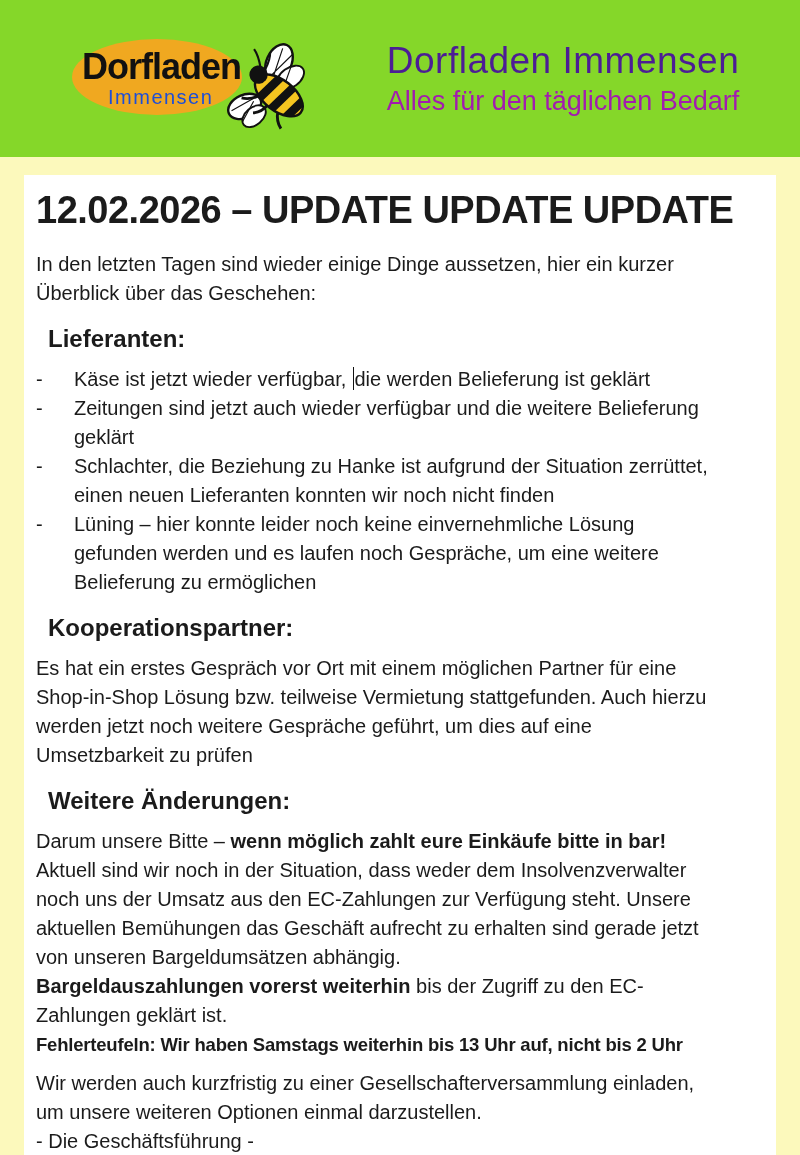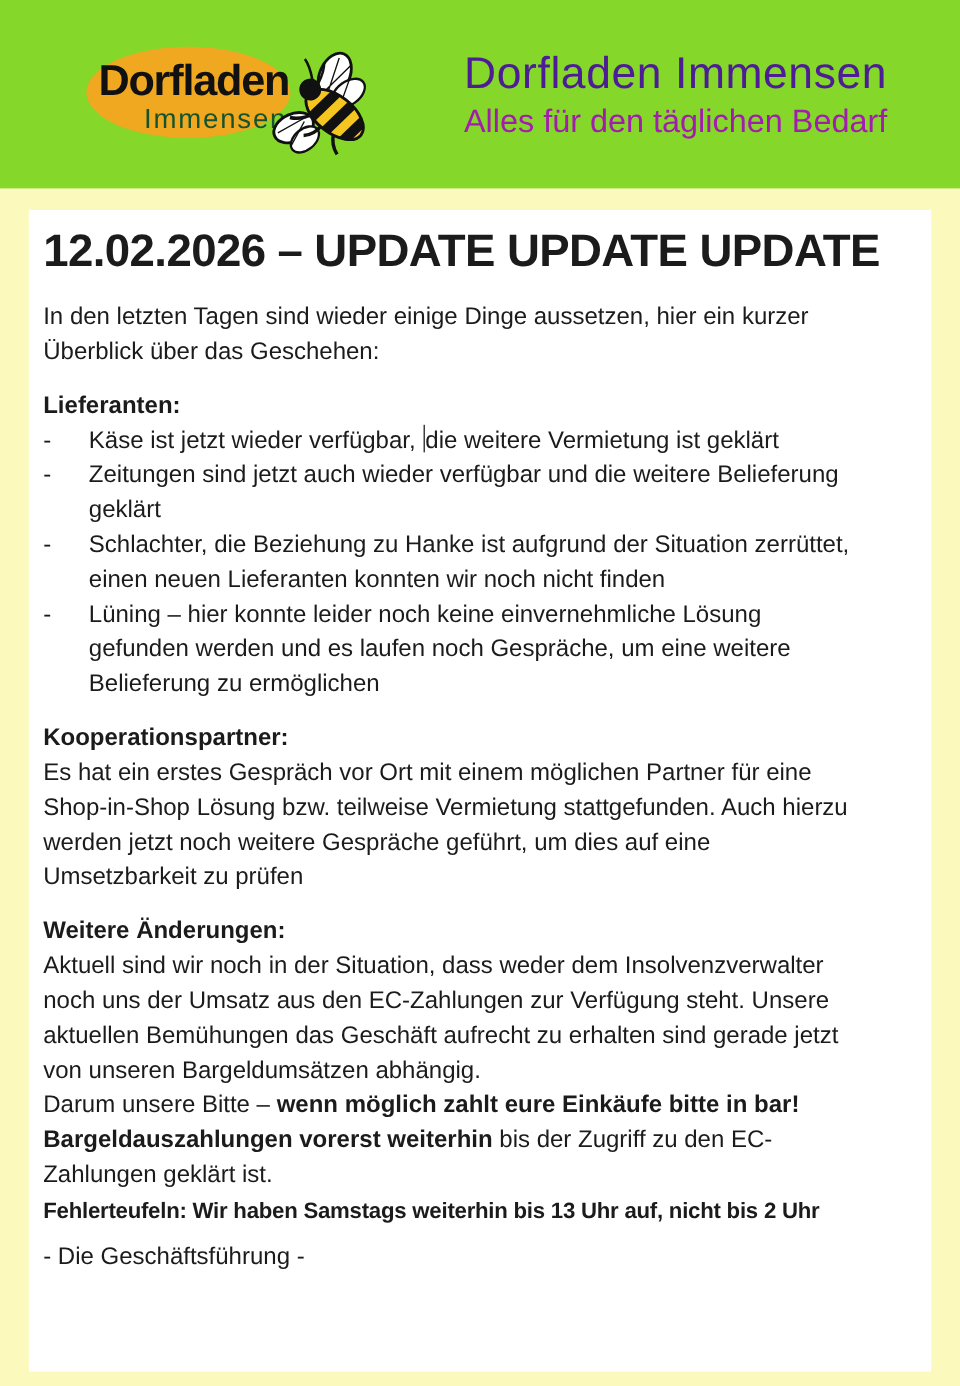--- a/index.html
+++ b/index.html
@@ -30,22 +30,22 @@
     background:#f0a820;
     border-radius:50%;
   }
   .logo-name{
     position:absolute;left:70px;top:46px;
     font-size:36px;font-weight:700;color:#111;
     letter-spacing:-1px;
     white-space:nowrap;
   }
   .logo-town{
-    position:absolute;left:108px;top:86px;
-    font-size:23px;font-weight:400;color:#14532d;
+    position:absolute;left:96px;top:86px;
+    font-size:20px;font-weight:400;color:#1d4ed8;
     letter-spacing:1.5px;
     white-space:nowrap;
   }
   .bee{position:absolute;left:213px;top:36px;}
   .title-block{
     position:absolute;left:350px;right:24px;top:40px;
     text-align:center;
   }
   .shop-title{
     font-size:37px;line-height:42px;color:#4c1d95;
@@ -68,21 +68,21 @@
     margin:0 0 18px 0;
     font-size:38px;line-height:44px;
     font-weight:700;letter-spacing:-0.5px;
     white-space:nowrap;
   }
   .sheet p{margin:0;font-size:20px;line-height:29px;}
   .prewrap{white-space:pre-line;}
   .section{margin-top:16px;}
   .closing{margin-top:10px;}
   h2{
-    margin:0;font-size:20px;line-height:29px;font-weight:700;
+    margin:12px;font-size:24px;line-height:29px;font-weight:700;
   }
   .bullet{display:flex;}
   .bullet .marker{flex:0 0 38px;font-size:20px;line-height:29px;}
   .bullet .btext{flex:1;font-size:20px;line-height:29px;white-space:pre-line;}
   .caret{
     display:inline-block;width:1.5px;height:23px;
     background:#111;vertical-align:-4px;margin-left:1px;
   }
   .fineprint{
     font-weight:700;
@@ -142,21 +142,21 @@
   <main class="sheet">
     <h1 class="doc-title">12.02.2026 – UPDATE UPDATE UPDATE</h1>
 
     <p class="prewrap">In den letzten Tagen sind wieder einige Dinge aussetzen, hier ein kurzer
 Überblick über das Geschehen:</p>
 
     <section class="section">
       <h2>Lieferanten:</h2>
       <div class="bullet">
           <span class="marker">-</span>
-          <span class="btext"><span>Käse ist jetzt wieder verfügbar, </span><span class="caret"></span><span>die weitere Vermietung ist geklärt</span></span>
+          <span class="btext"><span>Käse ist jetzt wieder verfügbar, </span><span class="caret"></span><span>die werden Belieferung ist geklärt</span></span>
         </div>
       <div class="bullet">
           <span class="marker">-</span>
           <span class="btext">Zeitungen sind jetzt auch wieder verfügbar und die weitere Belieferung
 geklärt</span>
         </div>
       <div class="bullet">
           <span class="marker">-</span>
           <span class="btext">Schlachter, die Beziehung zu Hanke ist aufgrund der Situation zerrüttet,
 einen neuen Lieferanten konnten wir noch nicht finden</span>
@@ -172,28 +172,30 @@
     <section class="section">
       <h2>Kooperationspartner:</h2>
       <p class="prewrap">Es hat ein erstes Gespräch vor Ort mit einem möglichen Partner für eine
 Shop-in-Shop Lösung bzw. teilweise Vermietung stattgefunden. Auch hierzu
 werden jetzt noch weitere Gespräche geführt, um dies auf eine
 Umsetzbarkeit zu prüfen</p>
     </section>
 
     <section class="section">
       <h2>Weitere Änderungen:</h2>
+      <p class="prewrap"><span>Darum unsere Bitte – </span><b>wenn möglich zahlt eure Einkäufe bitte in bar!</b></p>
       <p class="prewrap">Aktuell sind wir noch in der Situation, dass weder dem Insolvenzverwalter
 noch uns der Umsatz aus den EC-Zahlungen zur Verfügung steht. Unsere
 aktuellen Bemühungen das Geschäft aufrecht zu erhalten sind gerade jetzt
 von unseren Bargeldumsätzen abhängig.</p>
-      <p class="prewrap"><span>Darum unsere Bitte – </span><b>wenn möglich zahlt eure Einkäufe bitte in bar!</b></p>
       <p class="prewrap"><b>Bargeldauszahlungen vorerst weiterhin</b><span> bis der Zugriff zu den EC-
 Zahlungen geklärt ist.</span></p>
       <p class="fineprint">Fehlerteufeln: Wir haben Samstags weiterhin bis 13 Uhr auf, nicht bis 2 Uhr</p>
     </section>
 
     <section class="closing">
+      <p class="prewrap">Wir werden auch kurzfristig zu einer Gesellschafterversammlung einladen,
+um unsere weiteren Optionen einmal darzustellen.</p>
       <p>- Die Geschäftsführung -</p>
     </section>
   </main>
 
 </div>
 
 </body></html>

